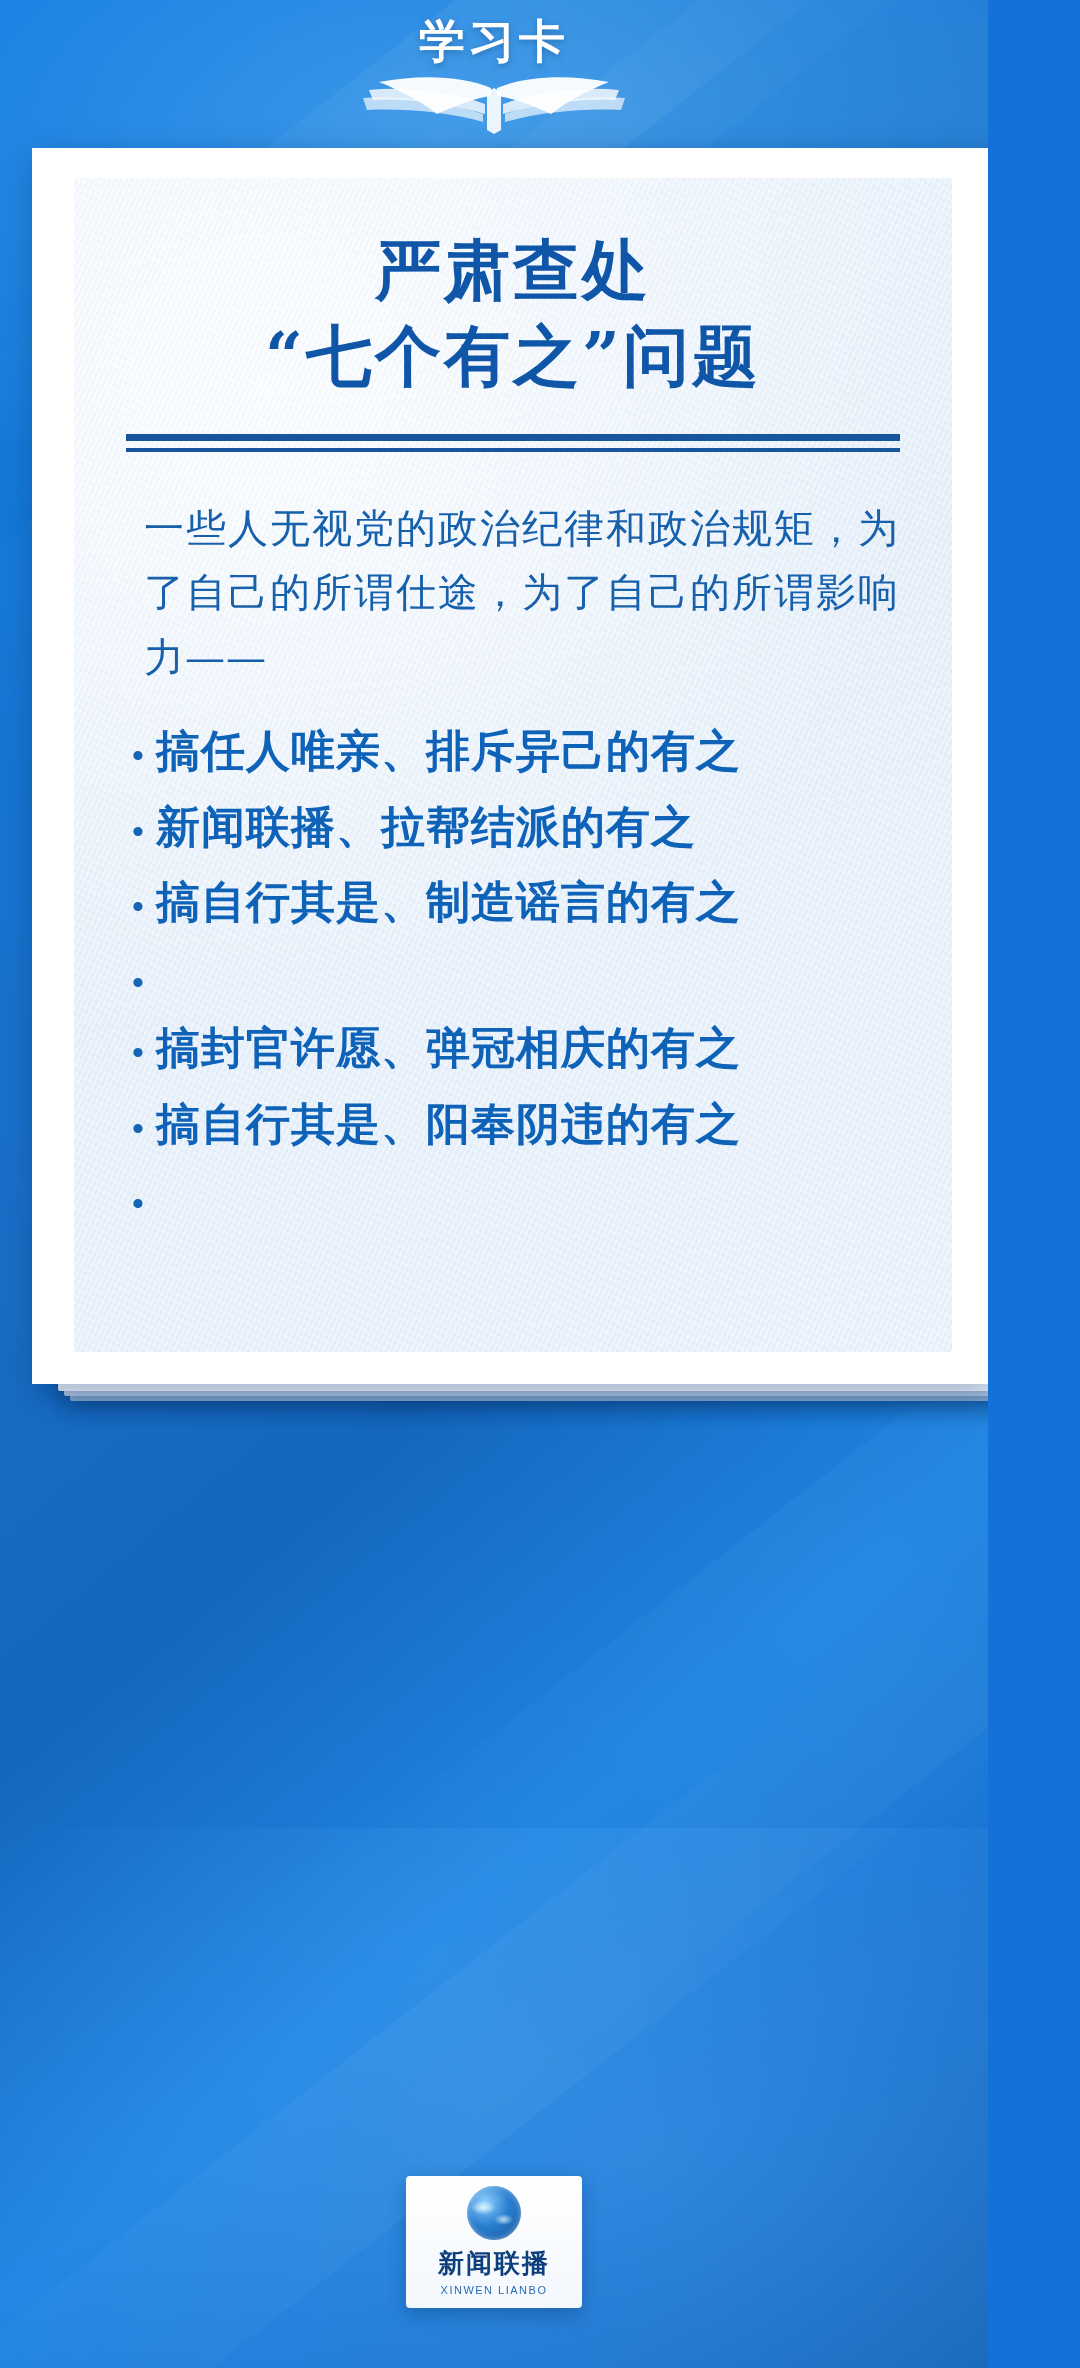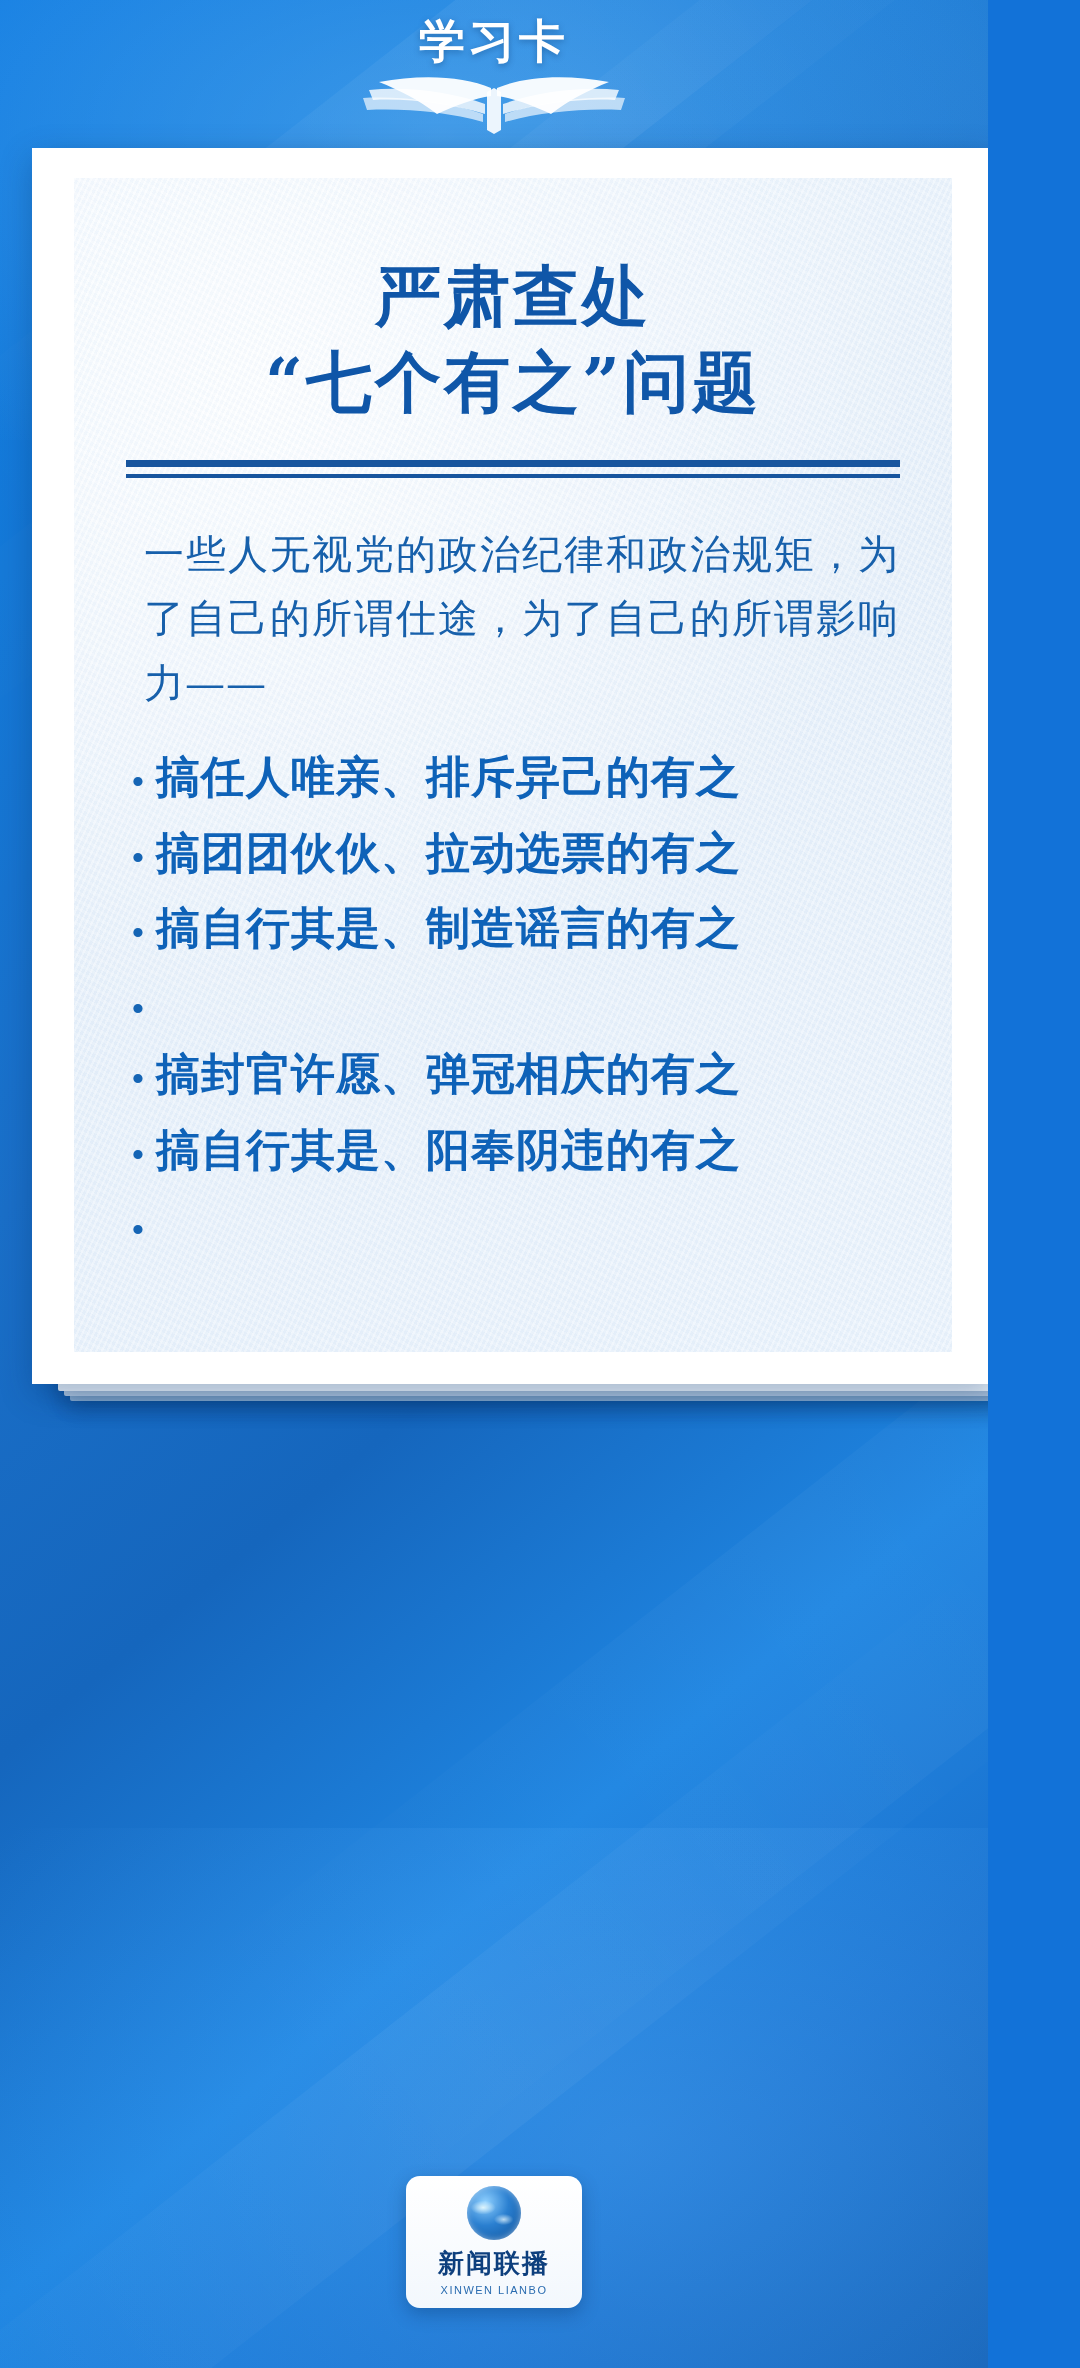--- a/index.html
+++ b/index.html
@@ -111,21 +111,21 @@
   .content { position: relative; z-index: 2; padding: 52px 44px 0 44px; }
 
   .title-block { text-align: center; }
   .title-line {
     font-family: "DejaVu Serif", serif;
     font-weight: bold;
     color: #0f56a8;
     line-height: 1.24;
     letter-spacing: 3px;
   }
-  .title-1 { font-size: 66px; margin-top: 26px; }
+  .title-1 { font-size: 66px; }
   .title-2 { font-size: 66px; margin-top: 4px; }
 
   .rule-wrap { margin: 36px 8px 0 8px; }
   .rule-a { height: 7px; background: #17559e; }
   .rule-b { height: 4px; background: #17559e; margin-top: 7px; }
 
   .intro {
     margin: 44px 9px 0 26px;
     font-family: "DejaVu Serif", serif;
     font-size: 40px;
@@ -170,21 +170,21 @@
   
   .footer {
     position: absolute;
     left: 0; bottom: 60px; width: 100%;
     display: flex; justify-content: center;
     z-index: 6;
   }
   .badge {
     width: 176px;
     background: linear-gradient(#ffffff, #f3f8fd);
-    border-radius: 14px;
+    border-radius: 4px;
     padding: 10px 0 12px 0;
     display: flex; flex-direction: column; align-items: center;
     box-shadow: 0 6px 18px rgba(2,38,84,.30);
   }
   .globe {
     width: 54px; height: 54px; border-radius: 50%;
     background:
       radial-gradient(circle at 34% 30%, #8fd0ff 0%, #2a7fd0 45%, #0d4f96 100%);
     position: relative; overflow: hidden;
     box-shadow: inset 0 0 6px rgba(255,255,255,.5);
@@ -262,21 +262,21 @@
 
         <div class="intro">一些人无视党的政治纪律和政治规矩，为了自己的所谓仕途，为了自己的所谓影响力——</div>
 
         <div class="list">
           <div class="list-item">
             <span class="bullet">•</span>
             <span class="item-text">搞任人唯亲、排斥异己的有之</span>
           </div>
           <div class="list-item">
             <span class="bullet">•</span>
-            <span class="item-text">搞团团伙伙、拉动选票的有之</span>
+            <span class="item-text">新闻联播、拉帮结派的有之</span>
           </div>
           <div class="list-item">
             <span class="bullet">•</span>
             <span class="item-text">搞自行其是、制造谣言的有之</span>
           </div>
           <div class="list-item">
             <span class="bullet">•</span>
           </div>
           <div class="list-item">
             <span class="bullet">•</span>

